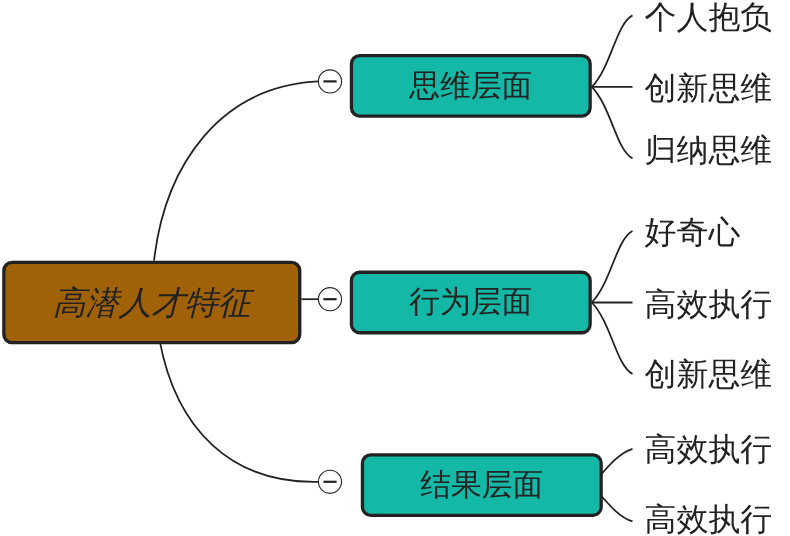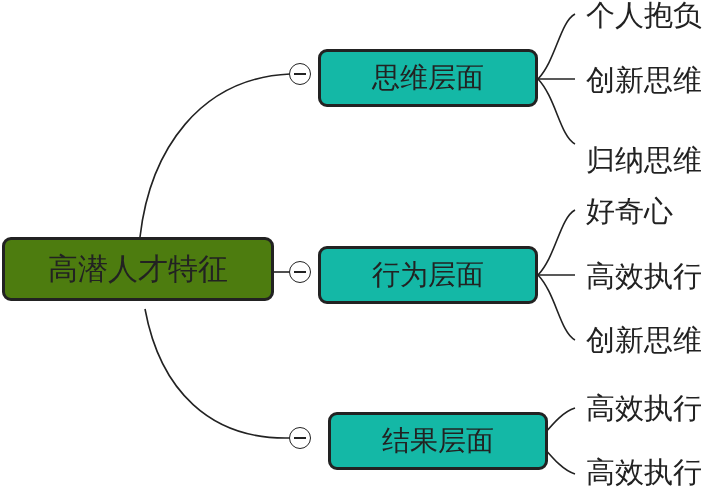--- a/index.html
+++ b/index.html
@@ -1,19 +1,19 @@
 <!DOCTYPE html>
 <html><head>
 <meta charset="utf-8">
 <style>
   html,body{margin:0;padding:0;background:#fff;}
   body{width:718px;height:487px;position:relative;overflow:hidden;font-family:"DejaVu Serif","Liberation Serif",serif;color:#222;}
   svg.lines{position:absolute;left:0;top:0;}
   .node{position:absolute;box-sizing:border-box;border:3px solid #222;border-radius:9px;background:#14b8a6;display:flex;align-items:center;justify-content:center;font-size:28px;}
-  .root{left:2px;top:237px;width:272px;height:64px;background:#4d7c0f;font-size:30px;}
+  .root{left:2px;top:237px;width:272px;height:76px;background:#a16207;font-size:30px;font-style:italic;}
   .branch{width:220px;height:58px;left:318px;}
   .collapse{position:absolute;width:22px;height:22px;border:1.5px solid #222;border-radius:50%;background:#fff;box-sizing:border-box;}
   .collapse::after{content:"";position:absolute;left:4px;right:4px;top:9px;height:1.6px;background:#222;}
   .leaf{position:absolute;left:586px;font-size:29px;white-space:nowrap;}
 </style>
 </head>
 <body>
 
 <svg class="lines" width="718" height="487">
 
@@ -47,20 +47,20 @@
   <span>行为层面</span>
 </div>
 
 <div class="collapse" style="left:289px;top:427px;"></div>
 <div class="node branch" style="top:412px;margin-left:10px;">
   <span>结果层面</span>
 </div>
 
 <div class="leaf" style="top:-4px;">个人抱负</div>
 <div class="leaf" style="top:61px;">创新思维</div>
-<div class="leaf" style="top:141px;">归纳思维</div>
+<div class="leaf" style="top:117px;">归纳思维</div>
 
 <div class="leaf" style="top:192px;">好奇心</div>
 <div class="leaf" style="top:257px;">高效执行</div>
 <div class="leaf" style="top:321px;">创新思维</div>
 
 <div class="leaf" style="top:389px;">高效执行</div>
 <div class="leaf" style="top:453px;">高效执行</div>
 
 </body></html>

